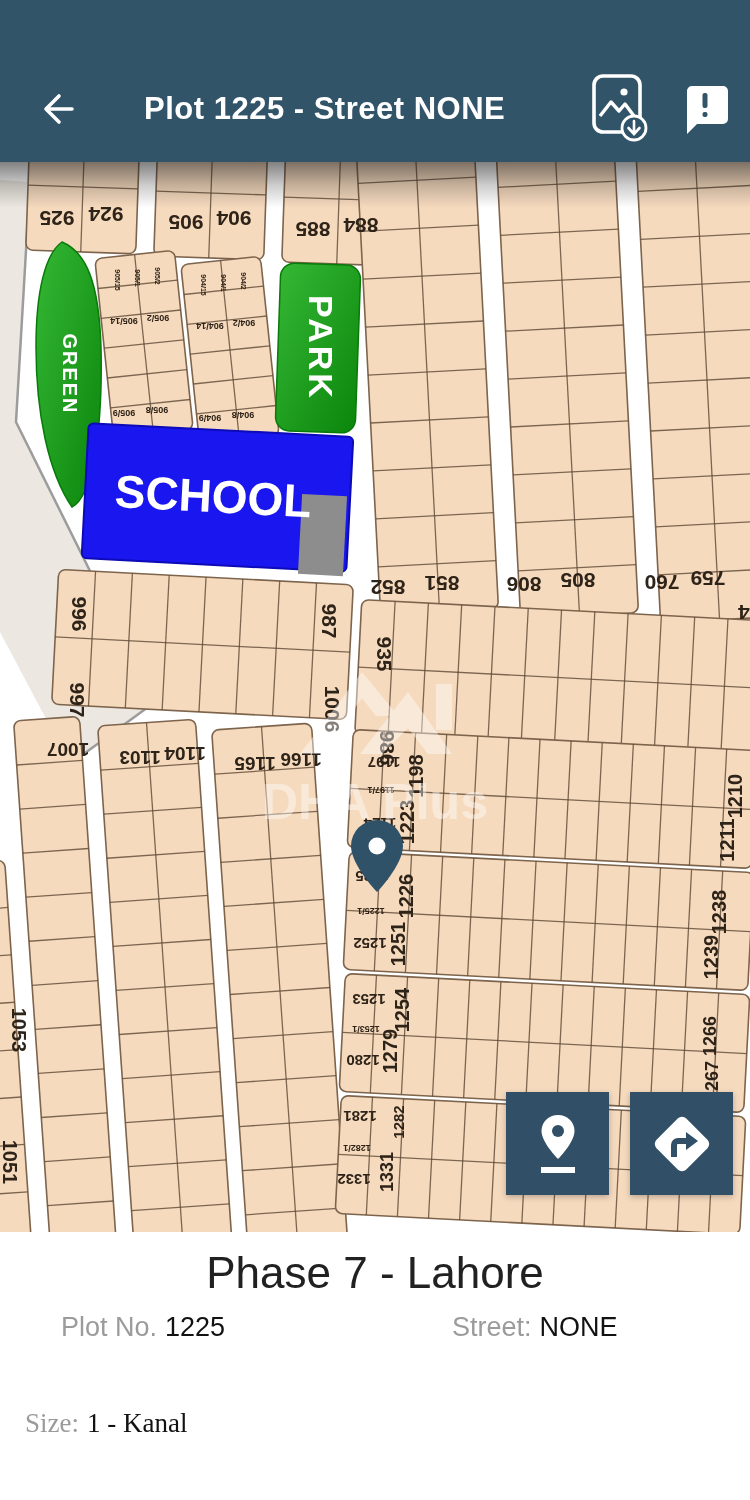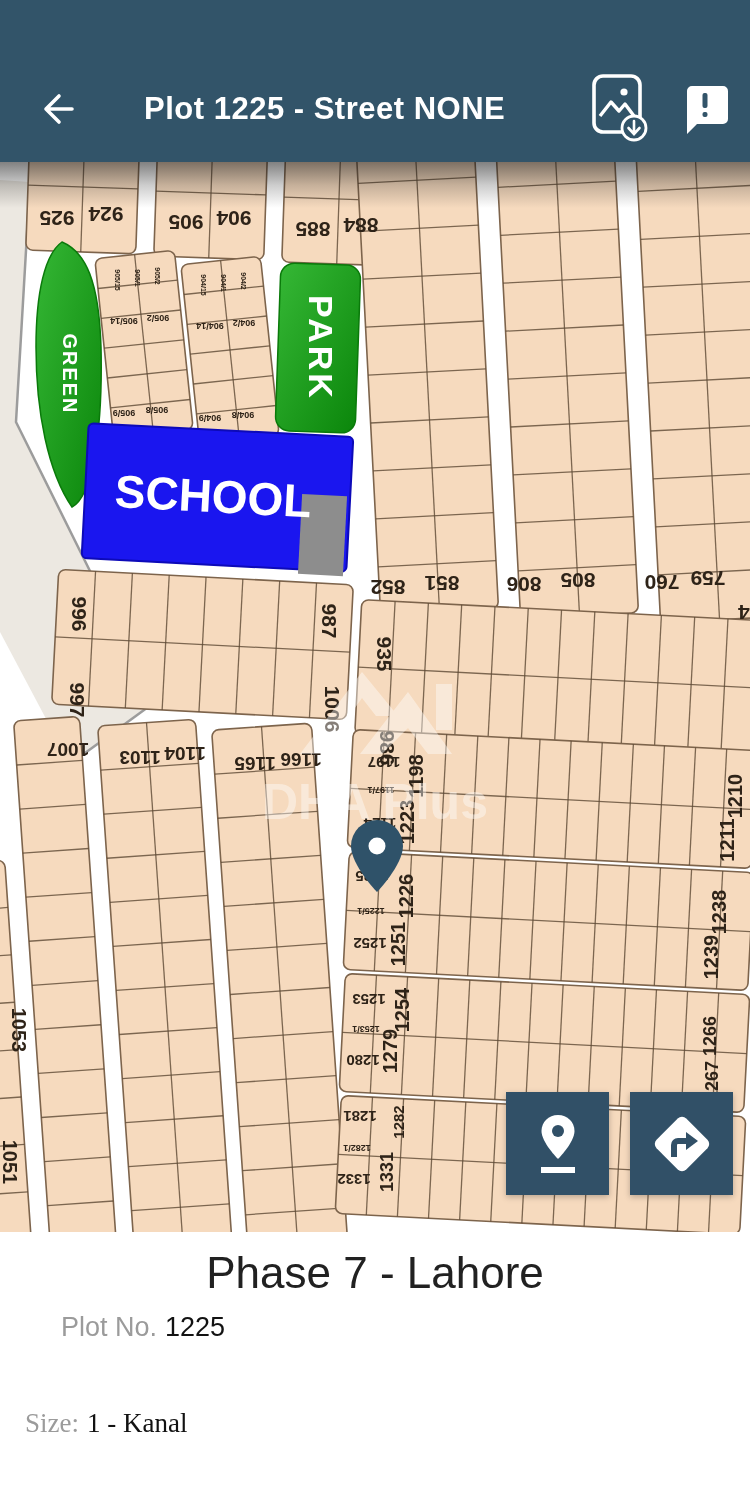--- a/index.html
+++ b/index.html
@@ -430,18 +430,21 @@
       <path d="M39 23 L51 32 L39 41 Z" fill="#315067"></path>
       <path d="M27 48 V36 a4 4 0 0 1 4 -4 H44" stroke="#315067" stroke-width="6" fill="none"></path>
     </svg>
   </div>
 
   <div class="details">
     <div class="details-title">Phase 7 - Lahore</div>
     <div class="field f0">
       <span class="lbl">Plot No.</span><span class="val">1225</span>
     </div>
+    <div class="field f1">
+      <span class="lbl">Street:</span><span class="val">NONE</span>
+    </div>
     <div class="field f4">
       <span class="lbl">Size:</span><span class="val">1 - Kanal</span>
     </div>
   </div>
 
 </div>
 
 </body></html>

